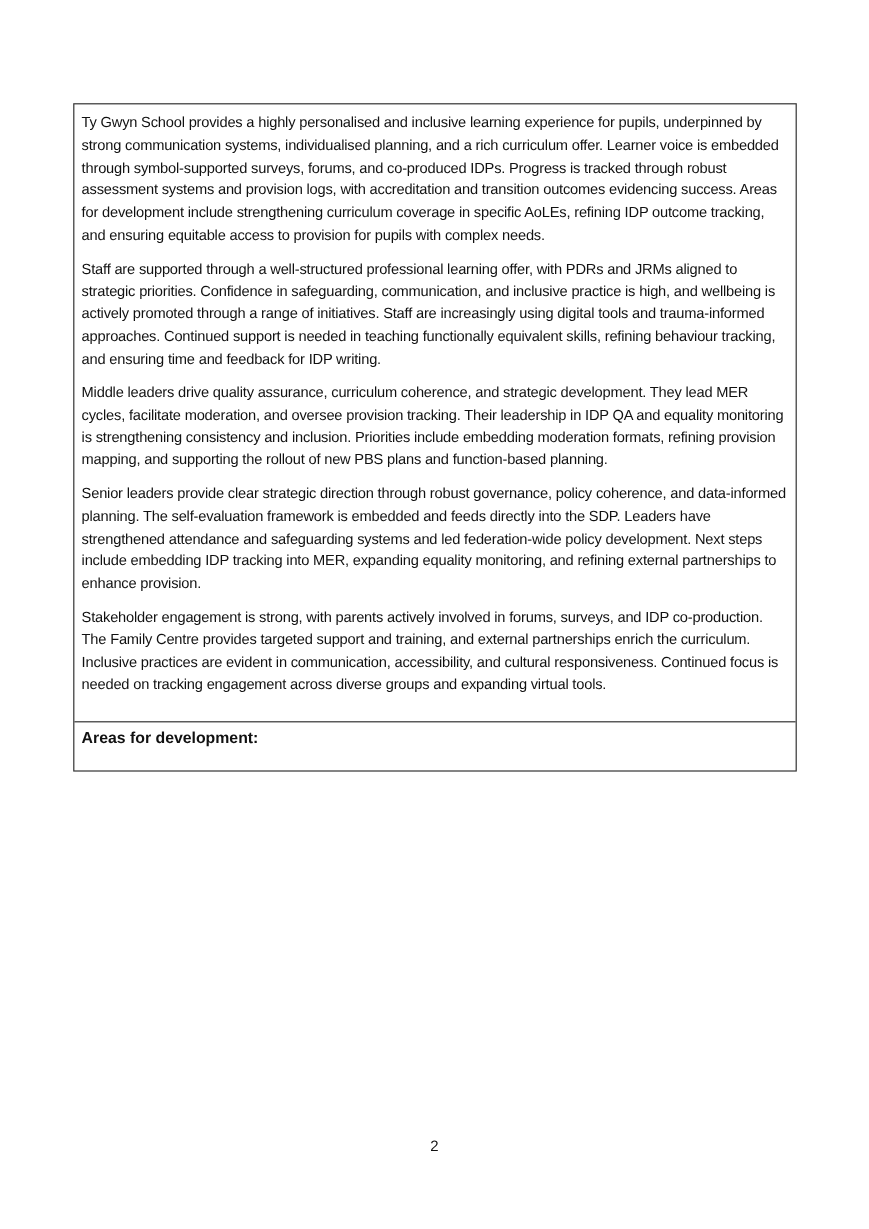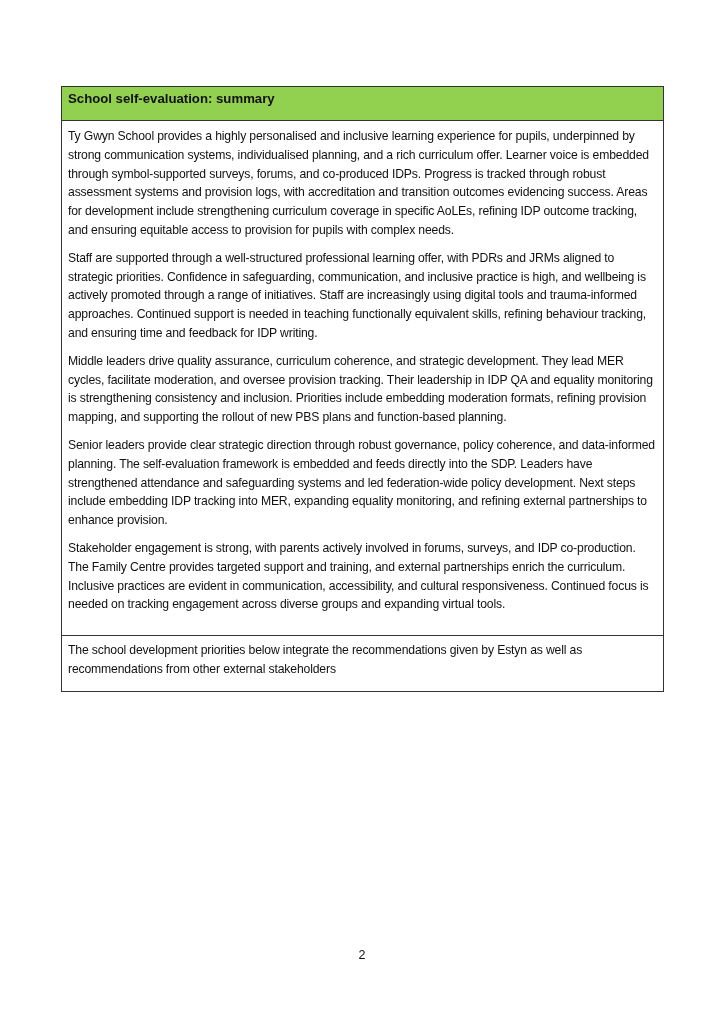--- a/index.html
+++ b/index.html
@@ -11,26 +11,25 @@
   .summary p:last-child { margin-bottom: 17px; }
   .areas { padding: 5px 6px 12px 6px; }
   .areas h3 { margin: 0 0 8px 0; font-size: 13.2px; font-weight: bold; }
   .areas p { margin: 0; font-size: 12.2px; line-height: 18.8px; letter-spacing: -0.15px; }
   .page-num { position: absolute; top: 948px; left: 0; width: 724px; text-align: center; font-size: 12.5px; }
 </style>
 </head>
 <body>
 
 <div class="table">
-  <div class="header">School self-evaluation: summary</div>
   <div class="summary">
     <p>Ty Gwyn School provides a highly personalised and inclusive learning experience for pupils, underpinned by strong communication systems, individualised planning, and a rich curriculum offer. Learner voice is embedded through symbol-supported surveys, forums, and co-produced IDPs. Progress is tracked through robust assessment systems and provision logs, with accreditation and transition outcomes evidencing success. Areas for development include strengthening curriculum coverage in specific AoLEs, refining IDP outcome tracking, and ensuring equitable access to provision for pupils with complex needs.</p>
     <p>Staff are supported through a well-structured professional learning offer, with PDRs and JRMs aligned to strategic priorities. Confidence in safeguarding, communication, and inclusive practice is high, and wellbeing is actively promoted through a range of initiatives. Staff are increasingly using digital tools and trauma-informed approaches. Continued support is needed in teaching functionally equivalent skills, refining behaviour tracking, and ensuring time and feedback for IDP writing.</p>
     <p>Middle leaders drive quality assurance, curriculum coherence, and strategic development. They lead MER cycles, facilitate moderation, and oversee provision tracking. Their leadership in IDP QA and equality monitoring is strengthening consistency and inclusion. Priorities include embedding moderation formats, refining provision mapping, and supporting the rollout of new PBS plans and function-based planning.</p>
     <p>Senior leaders provide clear strategic direction through robust governance, policy coherence, and data-informed planning. The self-evaluation framework is embedded and feeds directly into the SDP. Leaders have strengthened attendance and safeguarding systems and led federation-wide policy development. Next steps include embedding IDP tracking into MER, expanding equality monitoring, and refining external partnerships to enhance provision.</p>
     <p>Stakeholder engagement is strong, with parents actively involved in forums, surveys, and IDP co-production. The Family Centre provides targeted support and training, and external partnerships enrich the curriculum. Inclusive practices are evident in communication, accessibility, and cultural responsiveness. Continued focus is needed on tracking engagement across diverse groups and expanding virtual tools.</p>
   </div>
   <div class="areas">
-    <p>The school development priorities below integrate the recommendations given by Estyn as well as recommendations from other external stakeholders</p>
+    <h3>Areas for development:</h3>
   </div>
 </div>
 
 <div class="page-num">2</div>
 
 </body></html>

